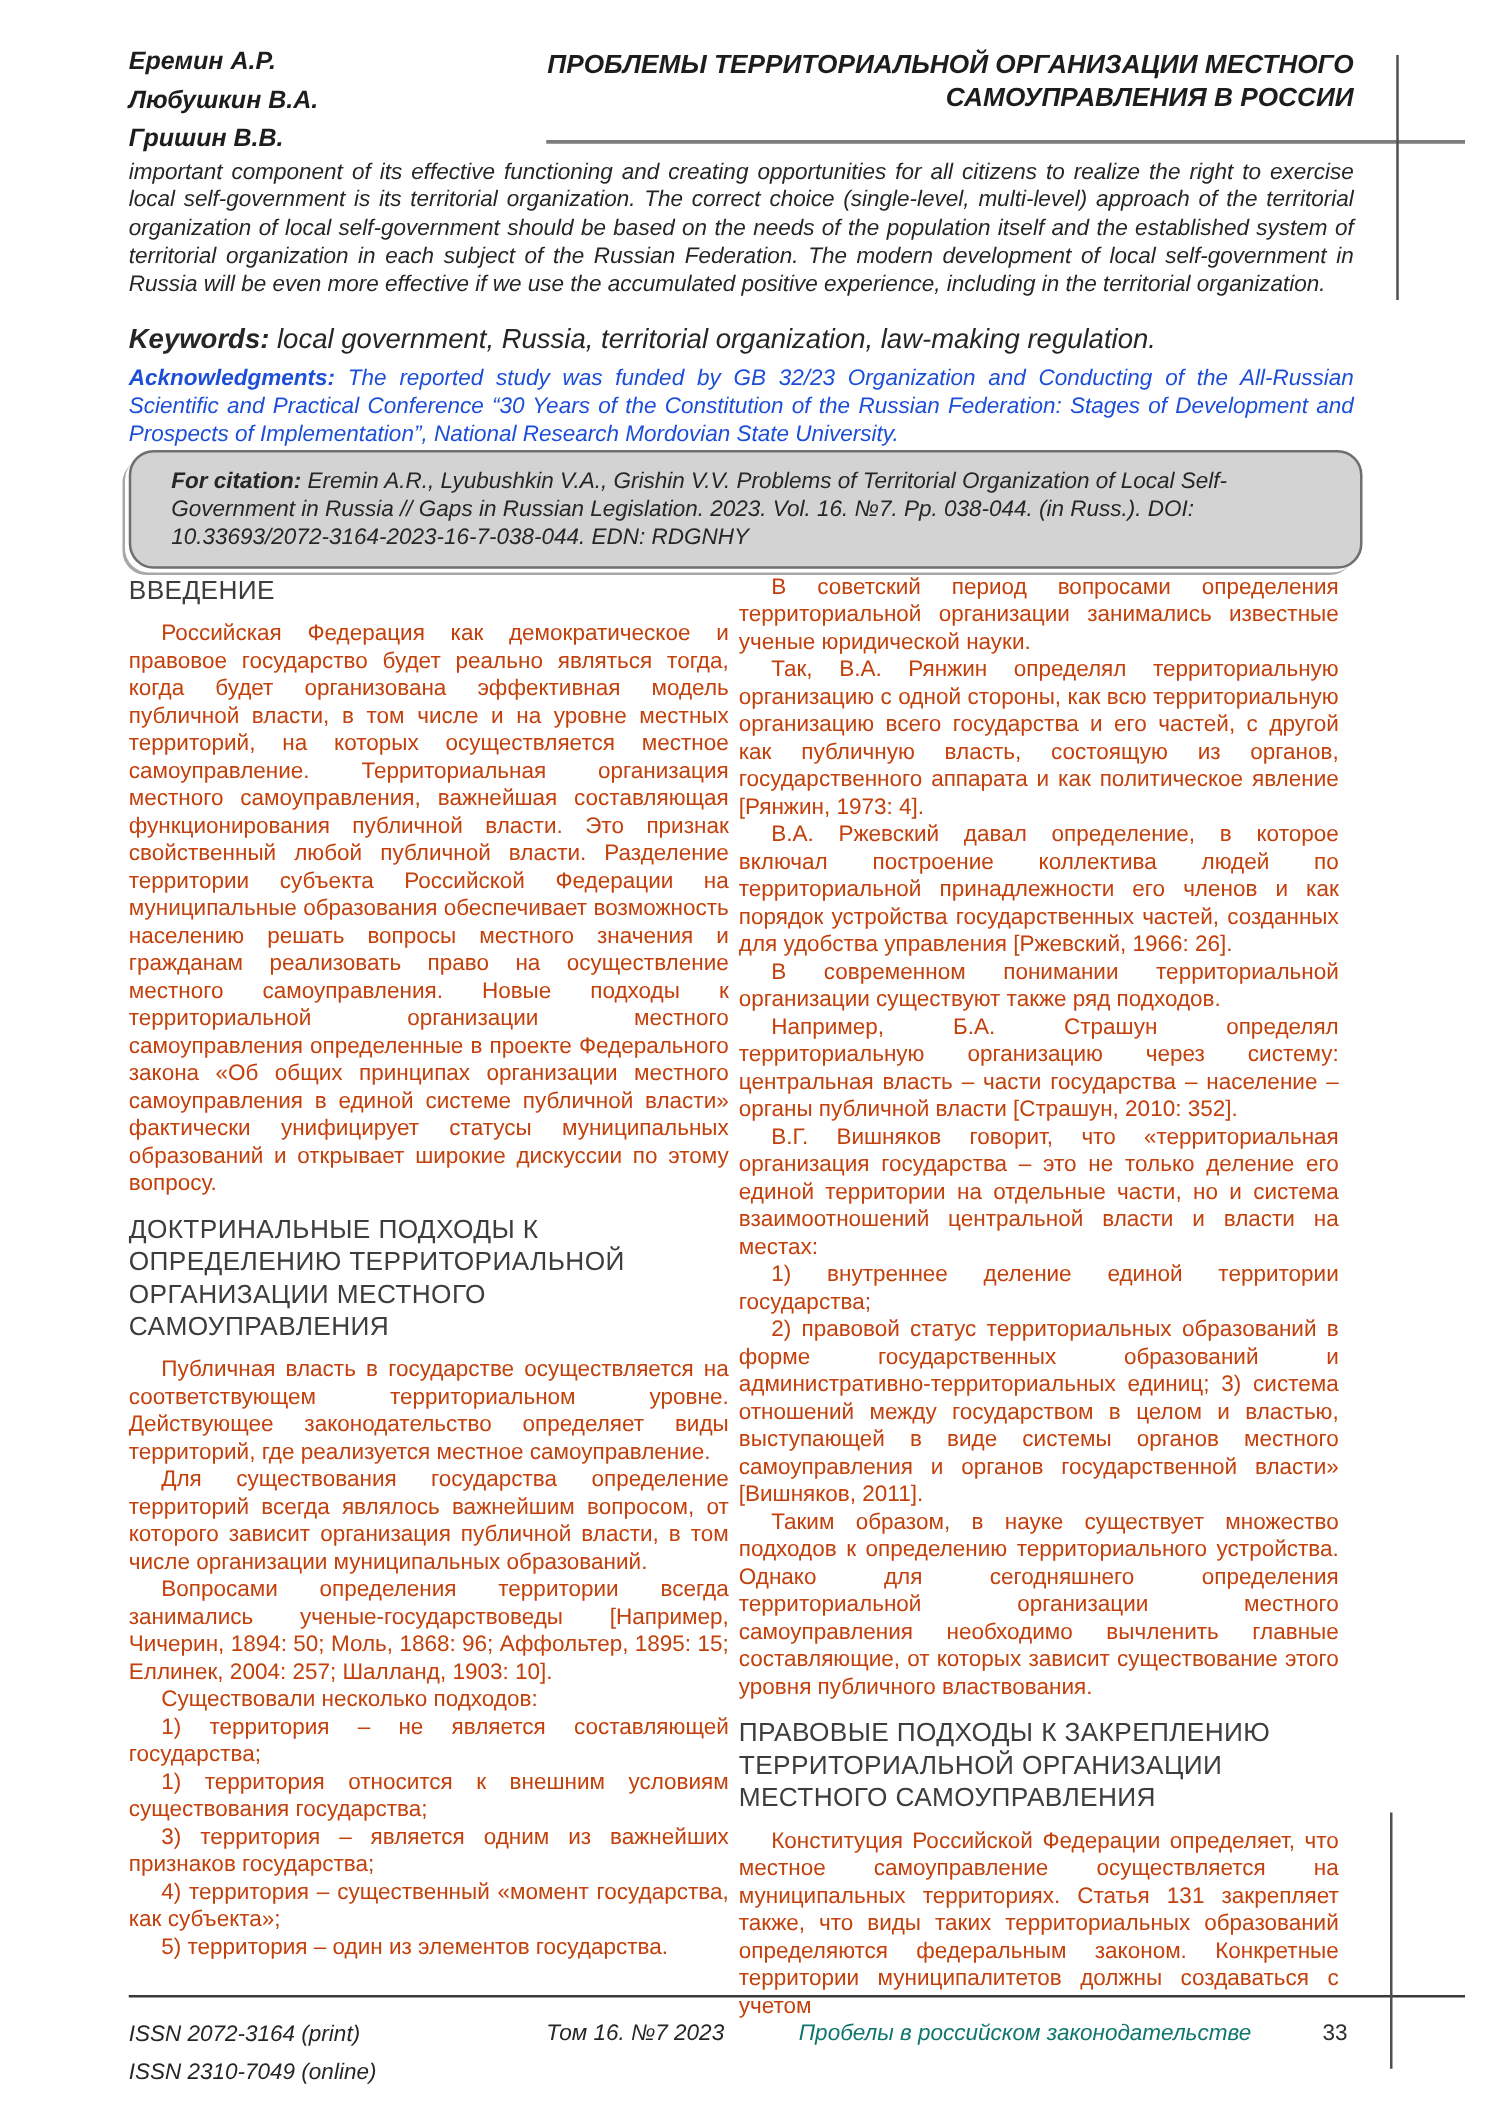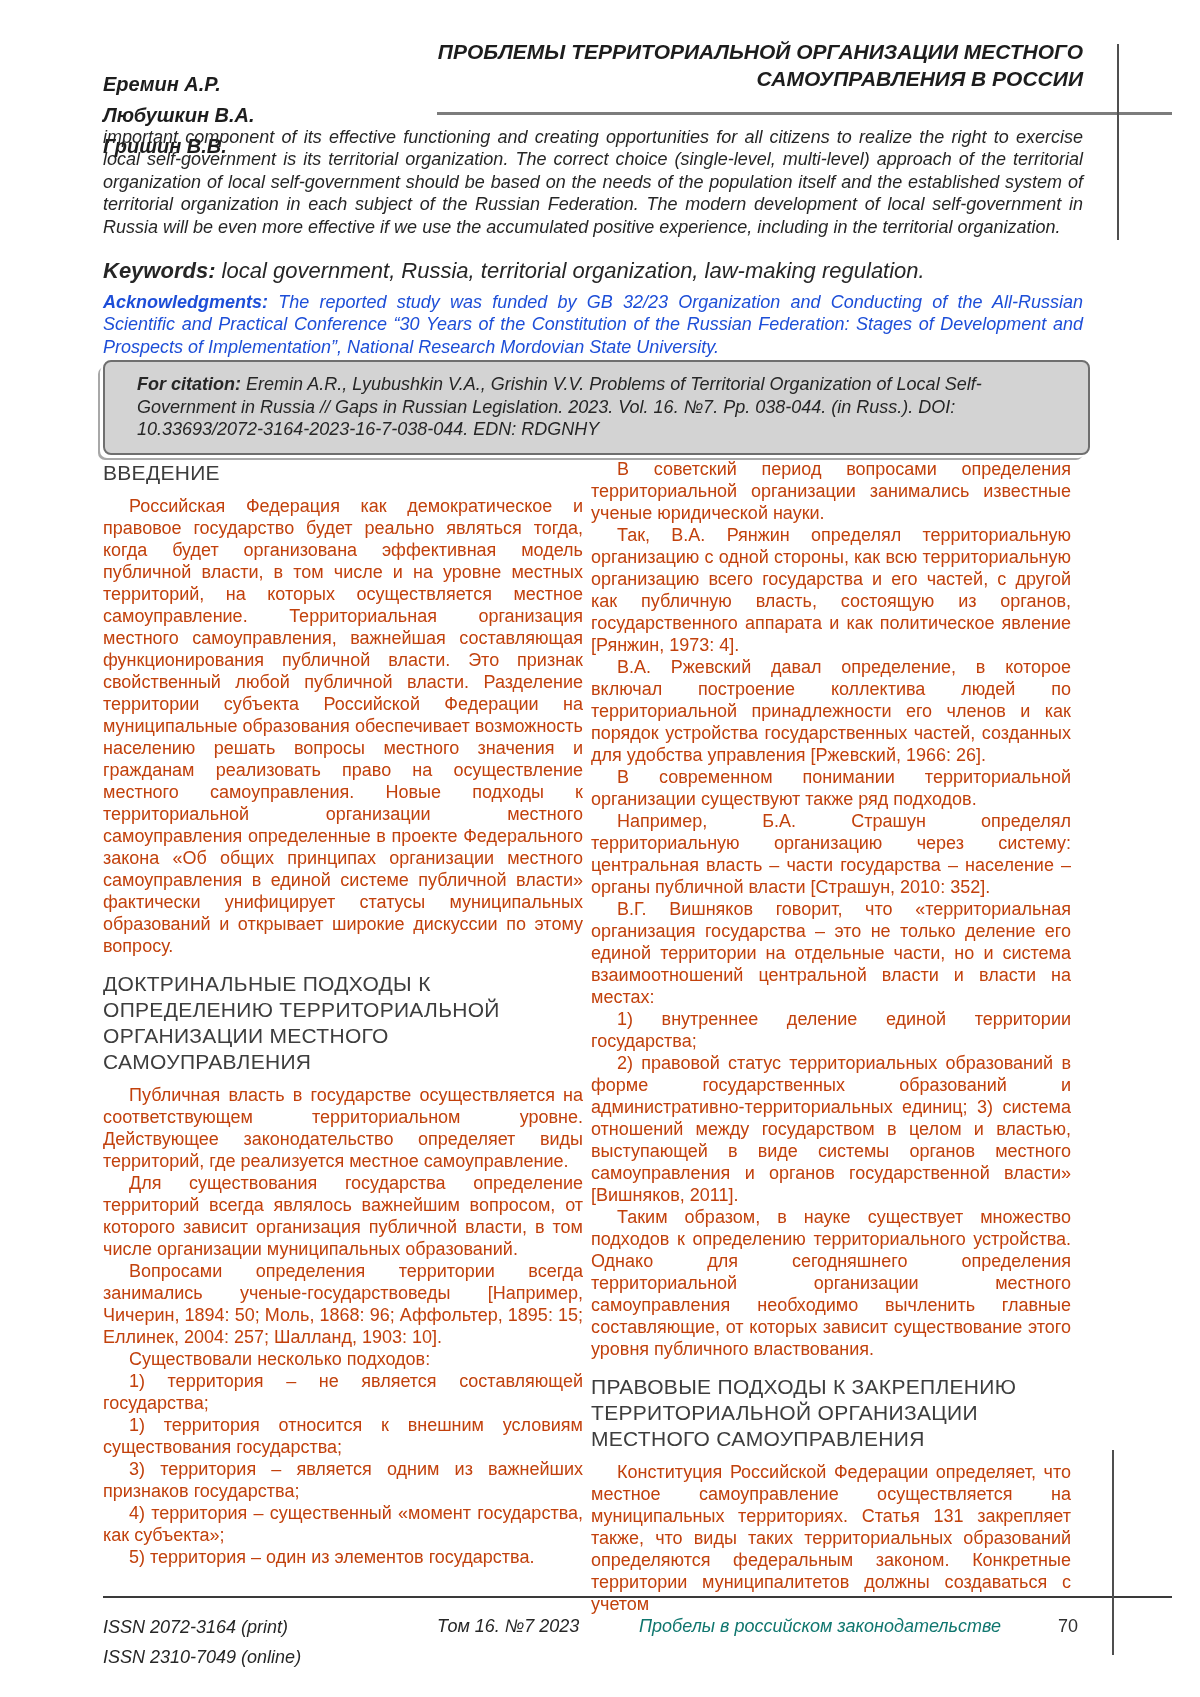--- a/index.html
+++ b/index.html
@@ -2,41 +2,41 @@
 <html lang="ru"><head>
 <meta charset="utf-8">
 <style>
   html,body { margin:0; padding:0; background:#ffffff; }
   .page {
     position:relative; width:1200px; height:1697px; background:#ffffff;
     font-family:"Liberation Sans", sans-serif; color:#2f2f2f; overflow:hidden;
   }
   .authors {
     position:absolute; left:103px; top:34px;
-    font-size:20px; font-weight:bold; font-style:italic; line-height:31px; color:#1d1d1d;margin-top:35px;
+    font-size:20px; font-weight:bold; font-style:italic; line-height:31px; color:#1d1d1d;
   }
   .title {
     position:absolute; left:430px; top:38px; width:653px; text-align:right;
     font-size:21px; font-weight:bold; font-style:italic; line-height:27px; color:#1d1d1d;
   }
   .header-rule { position:absolute; left:437px; top:112px; width:735px; height:3px; background:#7c7c7c; }
   .vmark-top   { position:absolute; left:1117px; top:44px;  width:2px; height:196px; background:#4f4f4f; }
   .vmark-bottom{ position:absolute; left:1112px; top:1450px; width:2px; height:205px; background:#4f4f4f; }
 
   .abstract {
     position:absolute; left:103px; top:126px; width:980px;
     font-style:italic; font-size:18px; line-height:22.4px; text-align:justify; color:#262626;
   }
   .kw  { position:absolute; left:103px; top:258px; width:980px; font-style:italic; font-size:22px; color:#262626; }
   .ack { position:absolute; left:103px; top:291px; width:980px; font-style:italic; font-size:18px; line-height:22.4px; text-align:justify; color:#1d4ed8; }
   .kw b, .ack b, .cite-box b { font-weight:bold; }
 
   .cite-box {
     position:absolute; left:103px; top:360px; width:987px; box-sizing:border-box;
-    background:#d3d3d3; border:2px solid #6f6f6f; border-radius:8px;
+    background:#d3d3d3; border:2px solid #6f6f6f; border-radius:20px;
     padding:11px 30px 12px 32px;
     box-shadow:-4px 4px 0 -1px #ffffff, -6px 6px 0 -1px #a8a8a8;
   }
   .cite-box p { margin:0; font-style:italic; font-size:18px; line-height:22.6px; color:#262626; }
 
   .columns { position:absolute; left:103px; top:458px; width:984px; display:flex; gap:8px; }
   .col { width:480px; text-align:justify; }
   .col p { margin:0; font-size:18px; line-height:22px; text-indent:26px; color:#c2410c; }
   .sec {
     font-weight:normal; font-size:21px; line-height:26px; color:#3d3d3d;
@@ -111,15 +111,15 @@
 
   <div class="footer-rule"></div>
   <div class="vmark-bottom"></div>
 
   <div class="f-issn">
     <div>ISSN 2072-3164 (print)</div>
     <div>ISSN 2310-7049 (online)</div>
   </div>
   <div class="f-vol">Том 16. №7 2023</div>
   <div class="f-journal">Пробелы в российском законодательстве</div>
-  <div class="f-page">70</div>
+  <div class="f-page">33</div>
 
 </div>
 
 </body></html>

